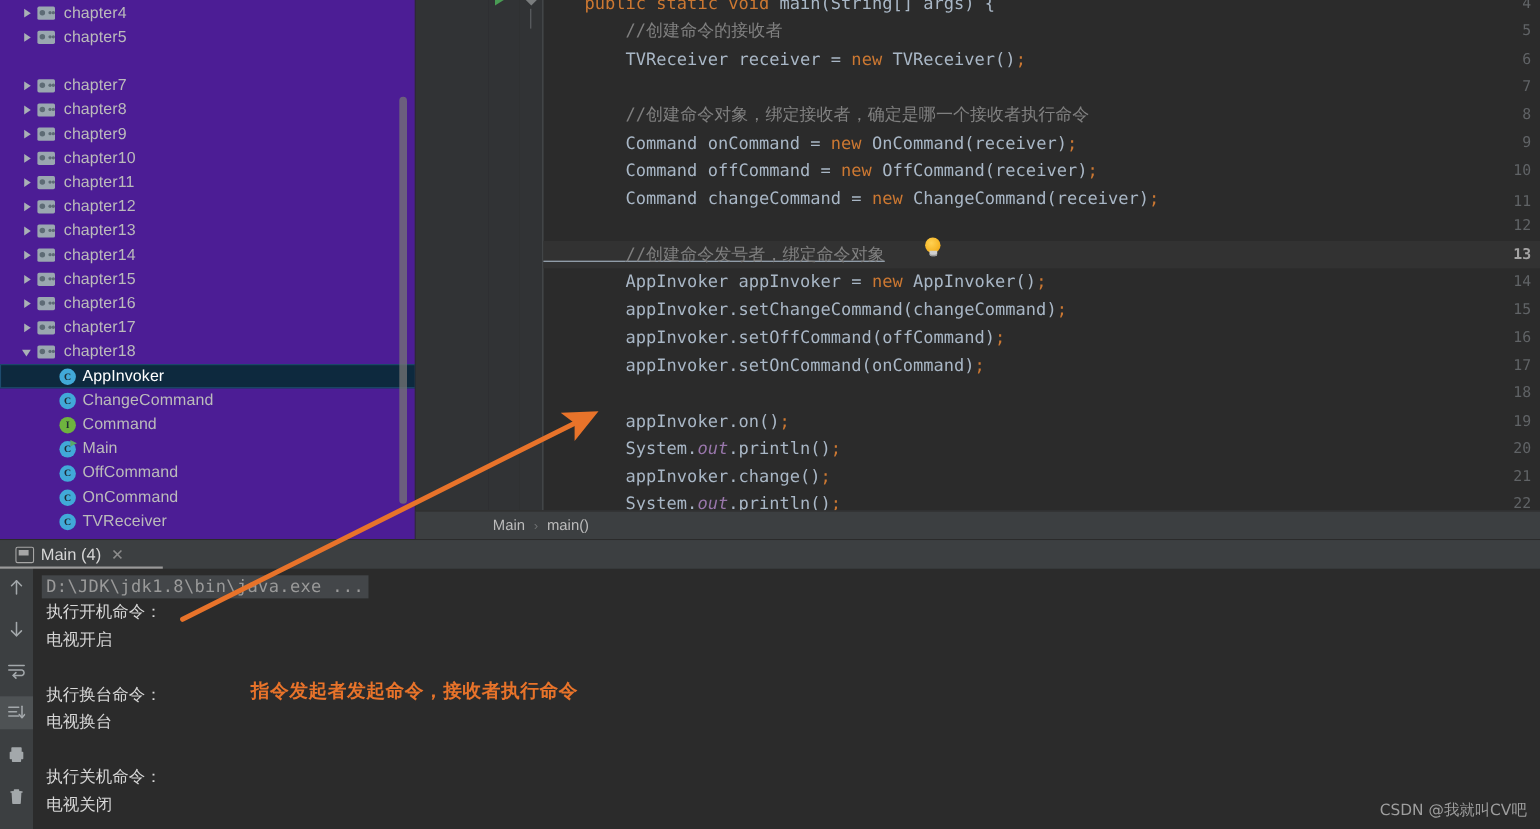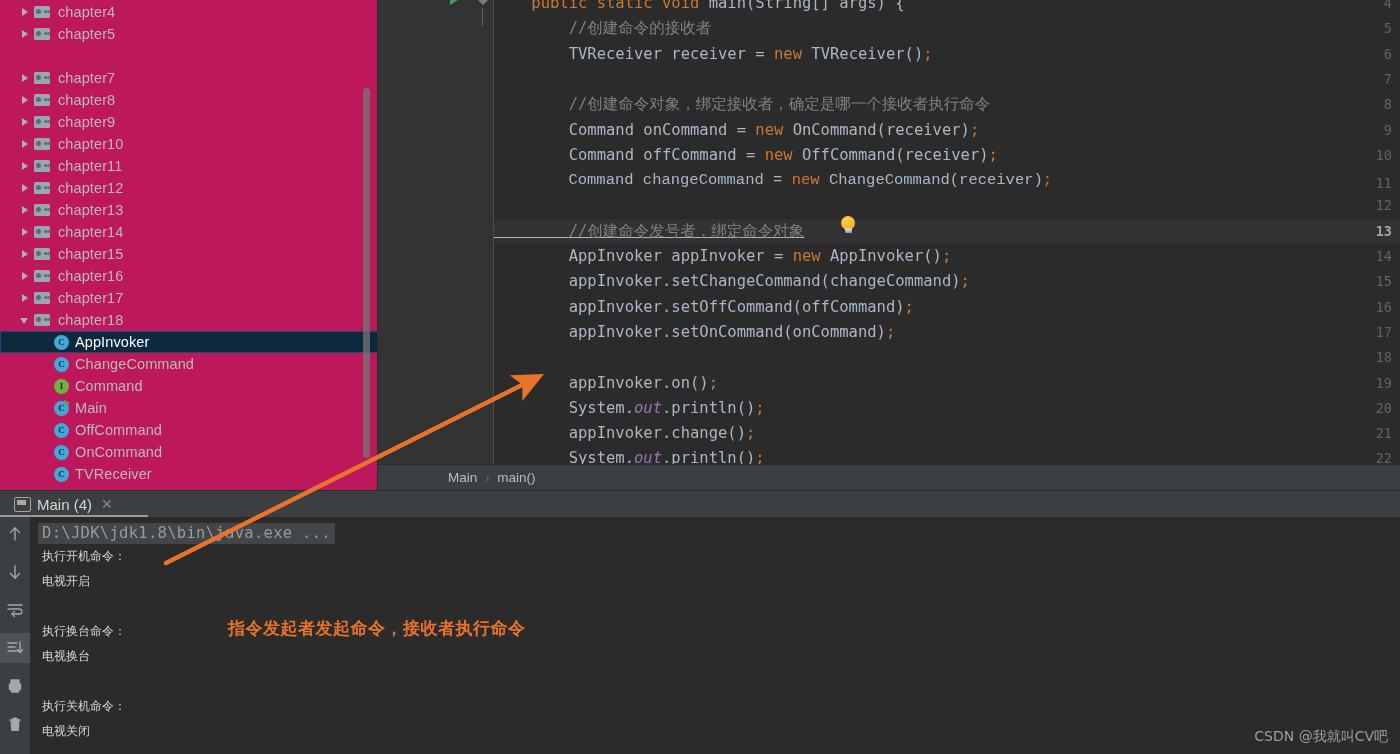--- a/index.html
+++ b/index.html
@@ -7,21 +7,21 @@
     width: 1400px; height: 754px;
     background: #3c3f41;
     font-family: "Liberation Sans", "DejaVu Sans", sans-serif;
     overflow: hidden;
   }
   #root { position: relative; width: 1400px; height: 754px; }
 
   
   #tree-panel {
     position: absolute; left: 0; top: 0; width: 378px; height: 490px;
-    background: #be185d; overflow: hidden;
+    background: #4c1d95; overflow: hidden;
   }
   .tree-row {
     position: relative; height: 22px; display: flex; align-items: center;
     padding-left: 18px; white-space: nowrap;
   }
   .tree-row.selected { background: #0d293e; }
   .tree-row.selected::after{
     content:""; position:absolute; left:0; right:0; top:0; bottom:0;
     border:1px solid #1d4b6e; pointer-events:none;
   }
@@ -198,21 +198,21 @@
   #console-body {
     position: absolute; left: 30px; top: 26px; width: 1370px; height: 237px;
     background: #2b2b2b; padding: 6px 0 0 8px; overflow: hidden;
   }
   #cmdline {
     display: inline-block; background: #434649; color: #9a9a9a;
     font-family: "DejaVu Sans Mono", monospace; font-size: 15.5px;
     padding: 1px 4px 2px 4px; letter-spacing: .3px;
   }
   .out-line {
-    font-family: "DejaVu Sans", sans-serif; font-size: 12px; color: #d6d6d6;
+    font-family: "DejaVu Sans", sans-serif; font-size: 15px; color: #d6d6d6;
     height: 25px; line-height: 25px; padding-left: 4px; white-space: pre;
   }
   .out-line.blank { color: transparent; }
 
   
   #annot {
     position: absolute; left: 228px; top: 617px;
     font-size: 17px; font-weight: bold; color: #e8732a;
     font-family: "DejaVu Sans", sans-serif; letter-spacing: .5px;
   }
@@ -351,21 +351,21 @@
     <div id="fold-col"></div>
     <div id="cur-line-hl" style="top: 218.7px;"></div>
     <div id="lines-host">
         <div class="code-line" style="top: -9px;">    <span class="kw">public static void </span><span class="mth">main</span><span>(String[] args) {</span></div>
         <div class="code-line" style="top: 16.3px;">        <span class="cmt">//创建命令的接收者</span></div>
         <div class="code-line" style="top: 41.6px;">        <span>TVReceiver receiver = </span><span class="kw">new</span><span> TVReceiver()</span><span class="semi">;</span></div>
         <div class="code-line" style="top: 66.9px;"></div>
         <div class="code-line" style="top: 92.2px;">        <span class="cmt">//创建命令对象，绑定接收者，确定是哪一个接收者执行命令</span></div>
         <div class="code-line" style="top: 117.5px;">        <span>Command onCommand = </span><span class="kw">new</span><span> OnCommand(receiver)</span><span class="semi">;</span></div>
         <div class="code-line" style="top: 142.8px;">        <span>Command offCommand = </span><span class="kw">new</span><span> OffCommand(receiver)</span><span class="semi">;</span></div>
-        <div class="code-line" style="top: 168.1px; font-family: Liberation Mono, monospace;">        <span>Command changeCommand = </span><span class="kw">new</span><span> ChangeCommand(receiver)</span><span class="semi">;</span></div>
+        <div class="code-line" style="top: 168.1px;">        <span>Command changeCommand = </span><span class="kw">new</span><span> ChangeCommand(receiver)</span><span class="semi">;</span></div>
         <div class="code-line" style="top: 193.4px;"></div>
         <div class="code-line" style="top: 218.7px; text-decoration: underline;">        <span class="cmt">//创建命令发号者，绑定命令对象</span></div>
         <div class="code-line" style="top: 244px;">        <span>AppInvoker appInvoker = </span><span class="kw">new</span><span> AppInvoker()</span><span class="semi">;</span></div>
         <div class="code-line" style="top: 269.3px;">        <span>appInvoker.setChangeCommand(changeCommand)</span><span class="semi">;</span></div>
         <div class="code-line" style="top: 294.6px;">        <span>appInvoker.setOffCommand(offCommand)</span><span class="semi">;</span></div>
         <div class="code-line" style="top: 319.9px;">        <span>appInvoker.setOnCommand(onCommand)</span><span class="semi">;</span></div>
         <div class="code-line" style="top: 345.2px;"></div>
         <div class="code-line" style="top: 370.5px;">        <span>appInvoker.on()</span><span class="semi">;</span></div>
         <div class="code-line" style="top: 395.8px;">        <span>System.</span><span class="fld">out</span><span>.println()</span><span class="semi">;</span></div>
         <div class="code-line" style="top: 421.1px;">        <span>appInvoker.change()</span><span class="semi">;</span></div>

